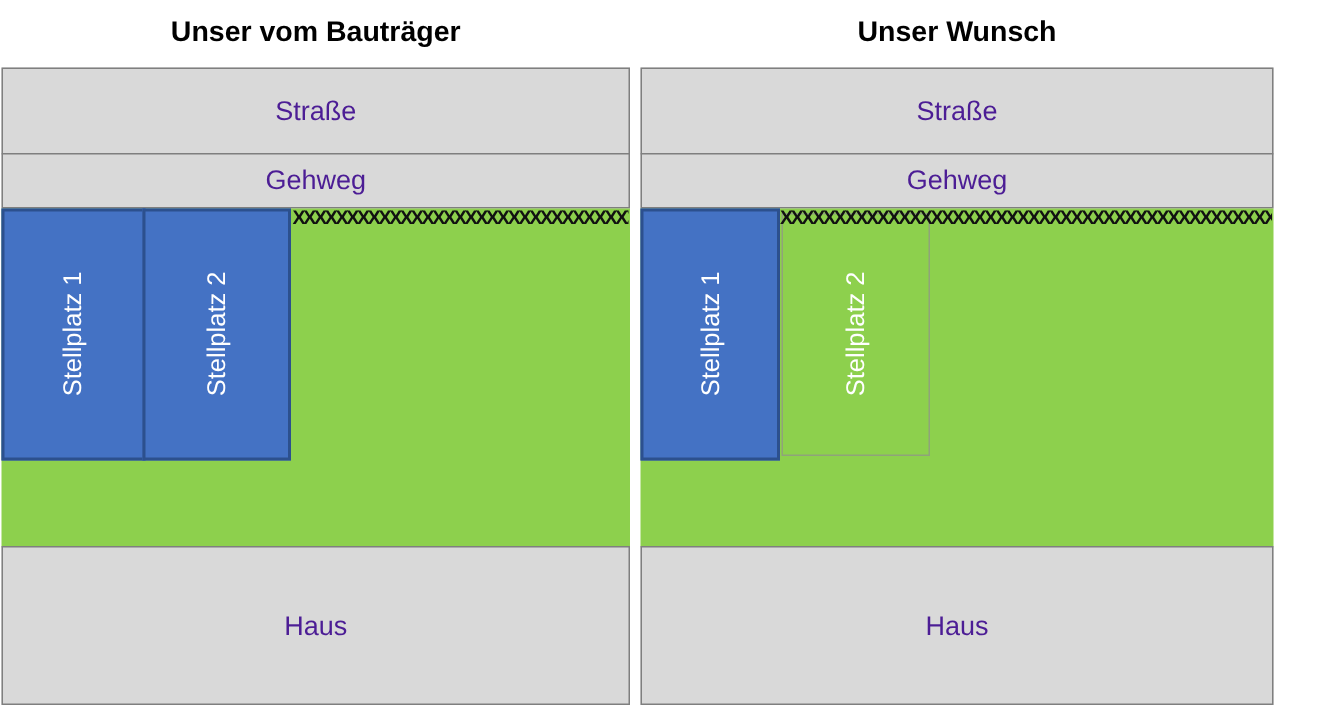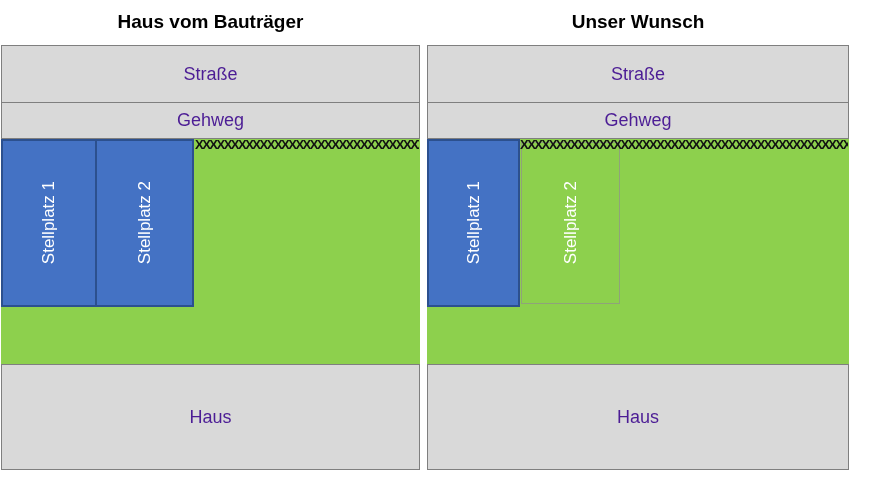--- a/index.html
+++ b/index.html
@@ -75,21 +75,21 @@
     font-size:17px;
     white-space:nowrap;
   }
 </style>
 </head>
 <body>
 
 <div class="stage">
 
   <div class="panel panel-left">
-    <div class="panel-title">Haus vom Bauträger</div>
+    <div class="panel-title">Unser vom Bauträger</div>
 
     <div class="zone zone-street">Straße</div>
     <div class="zone zone-sidewalk">Gehweg</div>
 
     <div class="grass">
       <div class="fence">XXXXXXXXXXXXXXXXXXXXXXXXXXXXXXXXXXXXXXXXXXXXXXXX</div>
       <div class="parking parking-filled parking-1">
         <span class="vlabel">Stellplatz 1</span>
       </div>
       <div class="parking parking-filled parking-2">

